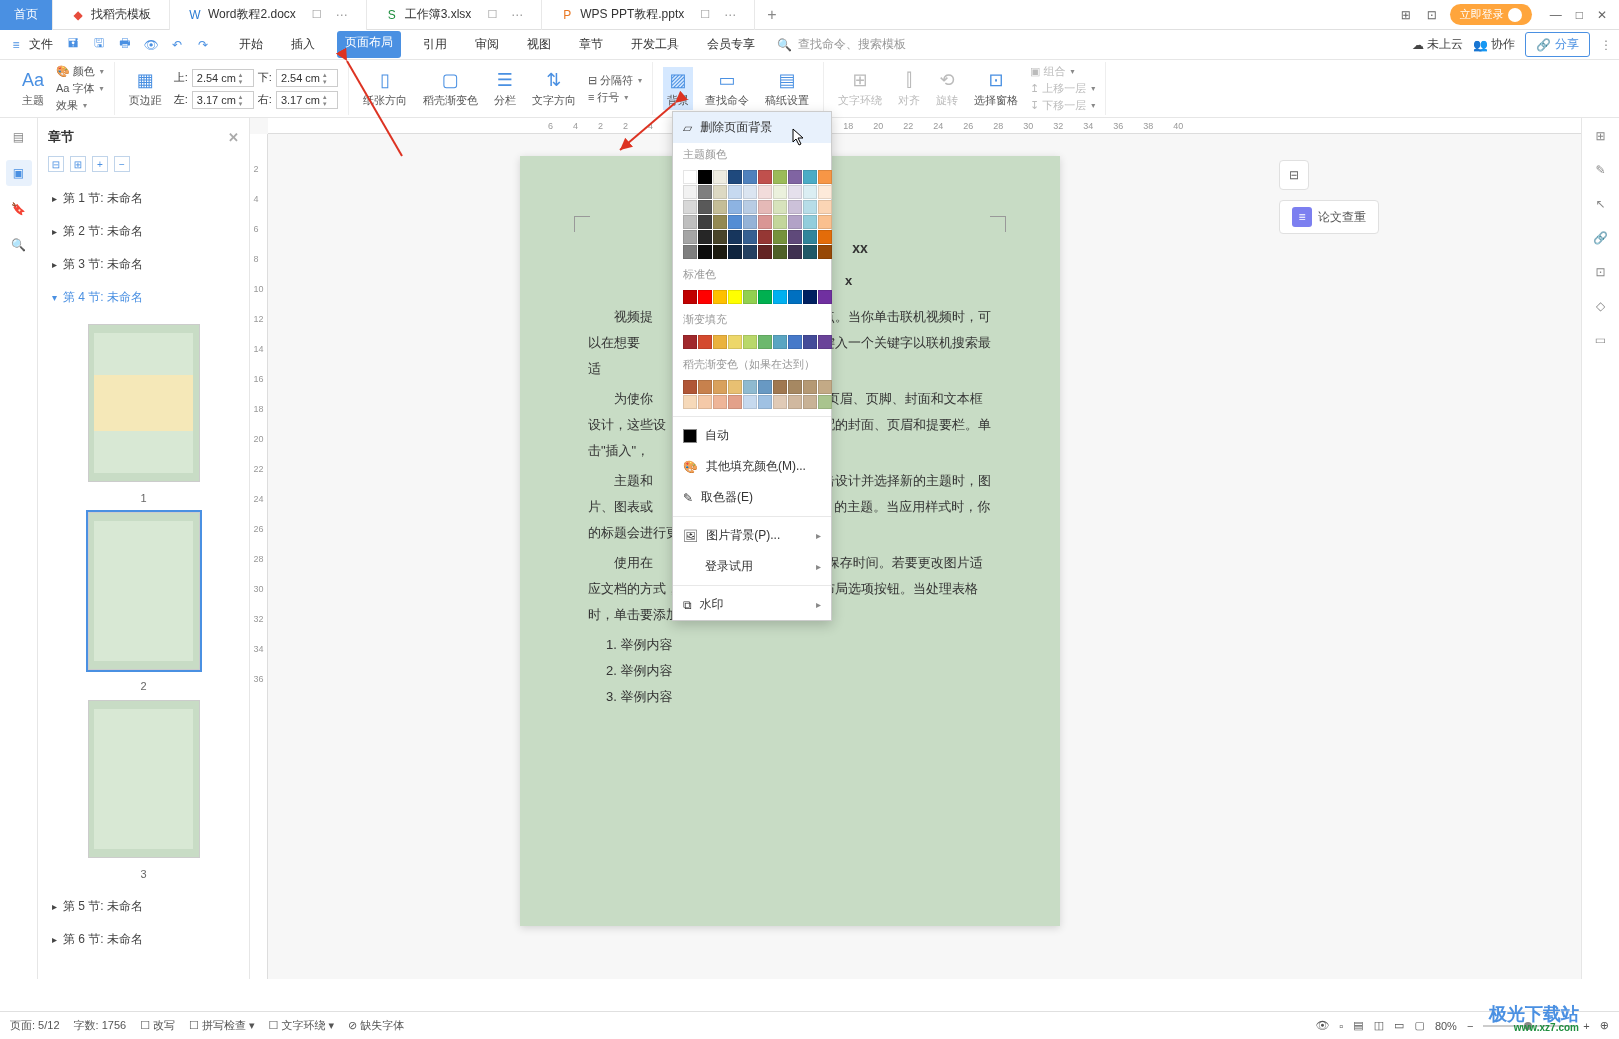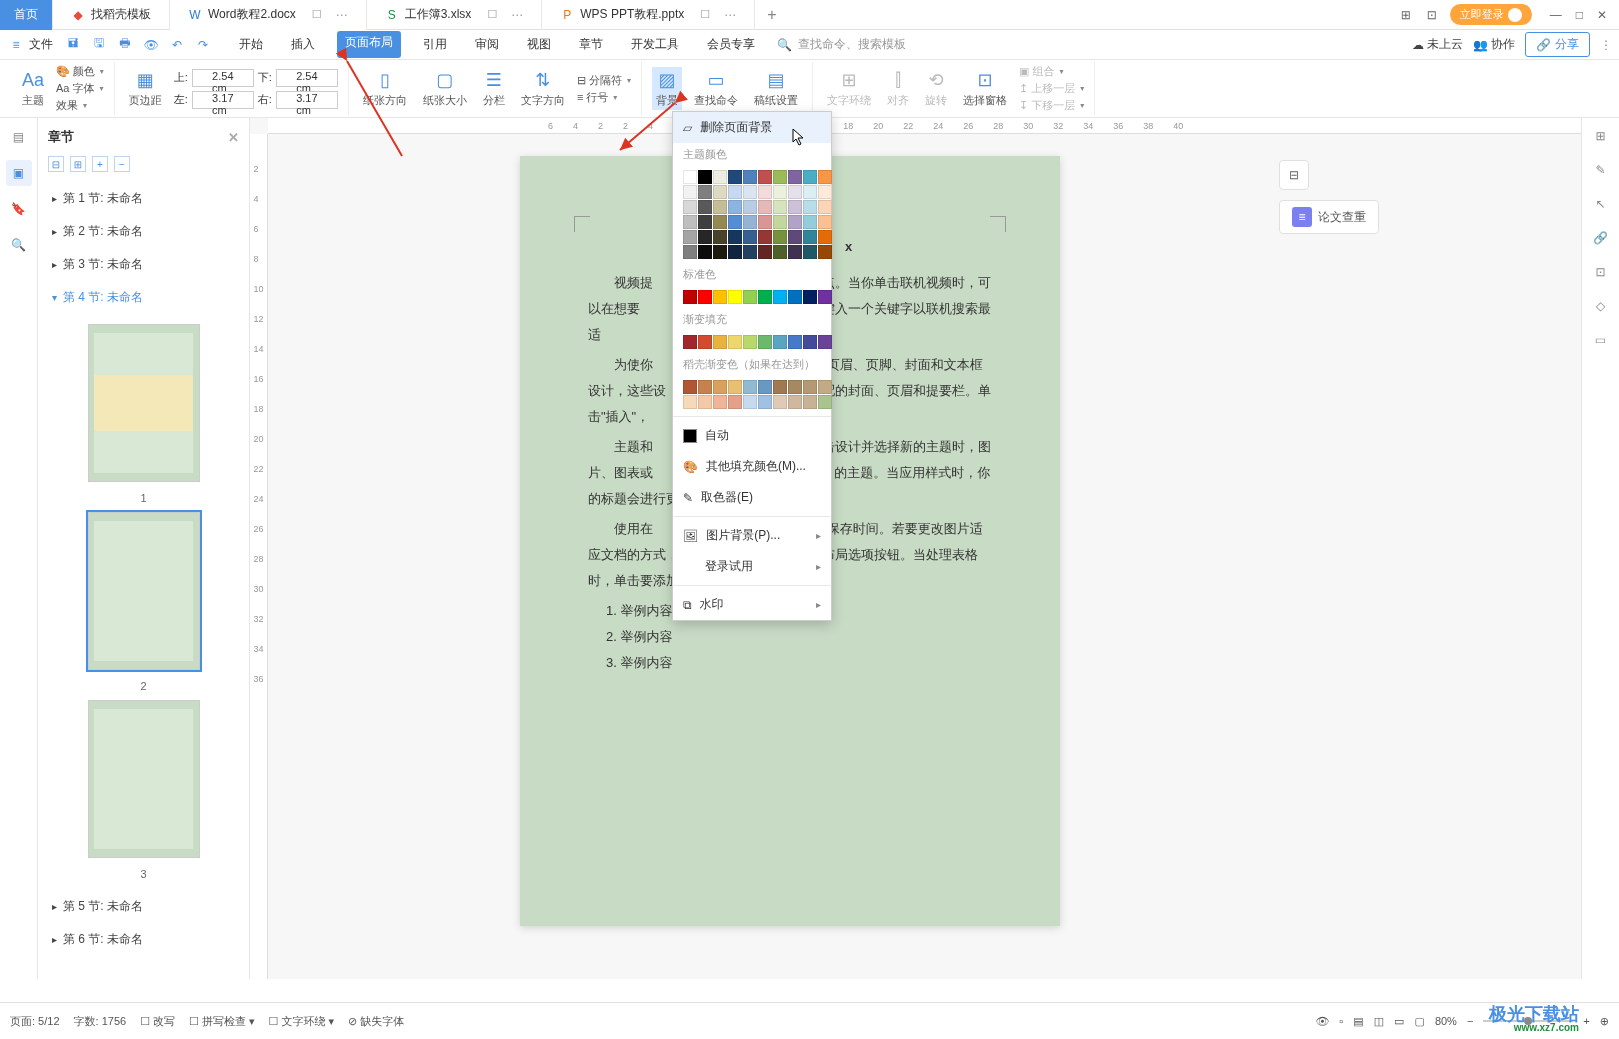--- a/index.html
+++ b/index.html
@@ -42,21 +42,21 @@
 
 .ribbon { height: 58px; background: #fff; border-bottom: 1px solid #e6e6e6; display: flex; align-items: flex-end; padding: 2px 8px; gap: 0; }
 .ribbon-group { display: flex; align-items: center; padding: 0 10px; border-right: 1px solid #eee; height: 100%; gap: 8px; }
 .ribbon-btn { display: flex; flex-direction: column; align-items: center; justify-content: center; gap: 2px; padding: 2px 4px; font-size: 11px; color: #555; }
 .ribbon-btn .ri { font-size: 18px; color: #4a90e2; }
 .ribbon-btn-sm { display: flex; align-items: center; gap: 3px; font-size: 11px; color: #555; }
 .ribbon-btn.disabled, .ribbon-btn-sm.disabled { color: #bbb; }
 .ribbon-btn.disabled .ri { color: #bbb; }
 .margin-box { display: flex; flex-direction: column; gap: 4px; }
 .margin-row { display: flex; align-items: center; gap: 4px; font-size: 11px; }
-.margin-input { width: 62px; height: 18px; border: 1px solid #ccc; padding: 0 21px; display: flex; align-items: center; justify-content: space-between; background: #fff; flex-direction: column; }
+.margin-input { width: 62px; height: 18px; border: 1px solid #ccc; padding: 0 4px; display: flex; align-items: center; justify-content: space-between; background: #fff; }
 .spinner { width: 10px; display: flex; flex-direction: column; font-size: 7px; color: #888; line-height: 7px; }
 .ribbon-btn.highlighted { background: #d5e8ff; }
 .dropdown-arrow { font-size: 8px; color: #888; margin-left: 2px; }
 
 
 .main { display: flex; height: 861px; }
 .left-rail { width: 38px; background: #fff; border-right: 1px solid #e6e6e6; display: flex; flex-direction: column; align-items: center; padding-top: 6px; gap: 10px; }
 .rail-btn { width: 26px; height: 26px; display: flex; align-items: center; justify-content: center; color: #888; border-radius: 3px; }
 .rail-btn.active { background: #e8f1fc; color: #4a90e2; }
 
@@ -107,21 +107,21 @@
 .color-grid { display: grid; grid-template-columns: repeat(10, 14px); gap: 1px; padding: 4px 10px; }
 .color-cell { width: 14px; height: 14px; border: 1px solid rgba(0,0,0,.1); }
 .popup-divider { height: 1px; background: #e8e8e8; margin: 3px 0; }
 .popup-arrow { margin-left: auto; font-size: 10px; color: #888; }
 
 
 .arrow { position: absolute; z-index: 200; pointer-events: none; }
 .arrow svg { overflow: visible; }
 
 
-.statusbar { position: absolute; bottom: 0; left: 0; right: 0; height: 37px; background: #fff; border-top: 1px solid #e0e0e0; display: flex; align-items: center; padding: 0 10px; font-size: 11px; color: #555; gap: 14px; }
+.statusbar { position: absolute; bottom: 0; left: 0; right: 0; height: 28px; background: #fff; border-top: 1px solid #e0e0e0; display: flex; align-items: center; padding: 0 10px; font-size: 11px; color: #555; gap: 14px; }
 .status-right { margin-left: auto; display: flex; align-items: center; gap: 10px; }
 .zoom-slider { width: 90px; height: 2px; background: #ccc; position: relative; }
 .zoom-slider::after { content: ''; position: absolute; width: 8px; height: 8px; background: #888; border-radius: 50%; top: -3px; left: 45%; }
 .watermark { position: absolute; bottom: 6px; right: 40px; font-size: 18px; font-weight: bold; color: #4a90e2; display: flex; flex-direction: column; align-items: flex-end; line-height: 1; z-index: 5; }
 .watermark .sub { font-size: 10px; color: #1e8e3e; text-align: center; }
 
 
 .cursor-img { position: absolute; top: 128px; left: 792px; z-index: 210; pointer-events: none; }
 </style>
 </head>
@@ -267,21 +267,21 @@
       </div>
     </div>
   </div>
   <div class="ribbon-group">
     <div class="ribbon-btn">
         <span class="ri">▯</span>
         <span>纸张方向</span>
       </div>
     <div class="ribbon-btn">
         <span class="ri">▢</span>
-        <span>纸张大小</span>
+        <span>稻壳渐变色</span>
       </div>
     <div class="ribbon-btn">
         <span class="ri">☰</span>
         <span>分栏</span>
       </div>
     <div class="ribbon-btn">
         <span class="ri">⇅</span>
         <span>文字方向</span>
       </div>
     <div style="display:flex;flex-direction:column;gap:2px">
@@ -436,20 +436,21 @@
           <span>30</span>
           <span>32</span>
           <span>34</span>
           <span>36</span>
         </div>
     </div>
     <div class="page">
       <div class="page-corner tl"></div>
       <div class="page-corner tr"></div>
       <div class="doc-text">
+        <h3 style="text-align:center"><span style="visibility:hidden">主要标题标题标题标题</span><span>xx</span></h3>
         <h4 style="text-align:center"><span style="visibility:hidden">副标题副标题副标题</span><span>x</span></h4>
         <p><span>视频提</span><span style="visibility:hidden">供了详细方法帮助证明你</span><span>的观点。当你单击联机视频时，可以在想要</span><span style="visibility:hidden">添加的视频嵌入代码</span><span>。你也可以键入一个关键字以联机搜索最适</span></p>
         <p><span>为使你</span><span style="visibility:hidden">文档具有专业外观Word提供</span><span>了页眉、页脚、封面和文本框设计，这些设</span><span style="visibility:hidden">计可互为补充例如可添加</span><span>匹配的封面、页眉和提要栏。单击"插入"，</span></p>
         <p><span>主题和</span><span style="visibility:hidden">样式也有助于文档保持协调</span><span>单击设计并选择新的主题时，图片、图表或</span><span style="visibility:hidden">SmartArt图形将进行更改匹配新</span><span>的主题。当应用样式时，你的标题会进行更</span></p>
         <p><span>使用在</span><span style="visibility:hidden">需要位置出现新按钮在Word中</span><span>保存时间。若要更改图片适应文档的方式，</span><span style="visibility:hidden">请单击该图片旁边显示的</span><span>布局选项按钮。当处理表格时，单击要添加</span></p>
         <ol>
           <li>举例内容</li>
           <li>举例内容</li>
           <li>举例内容</li>
         </ol>

